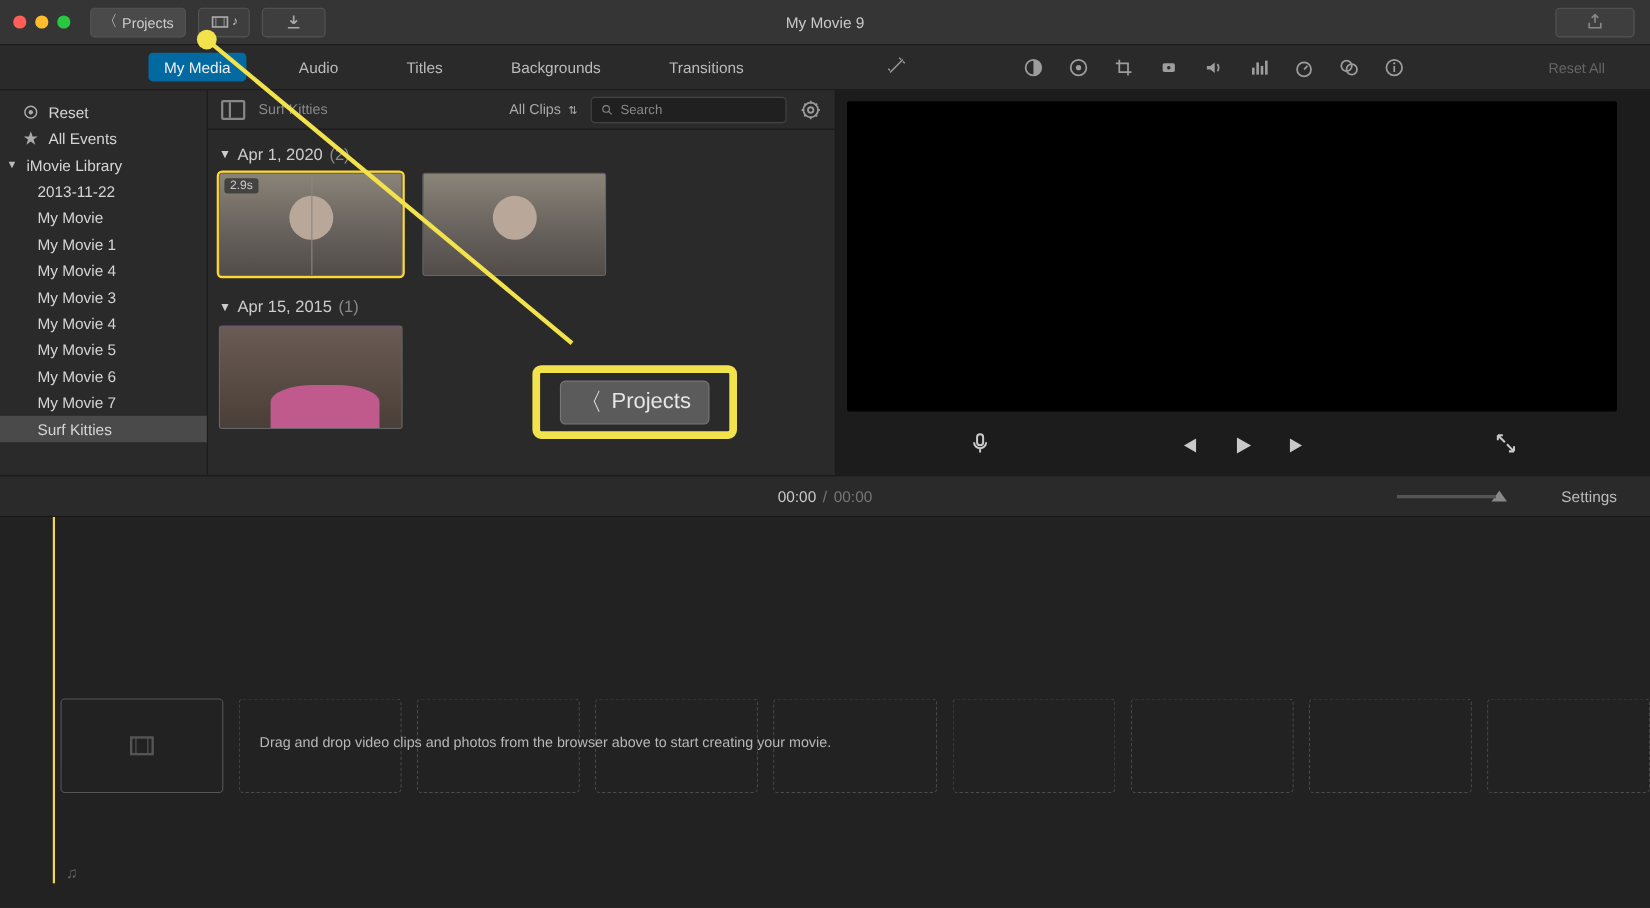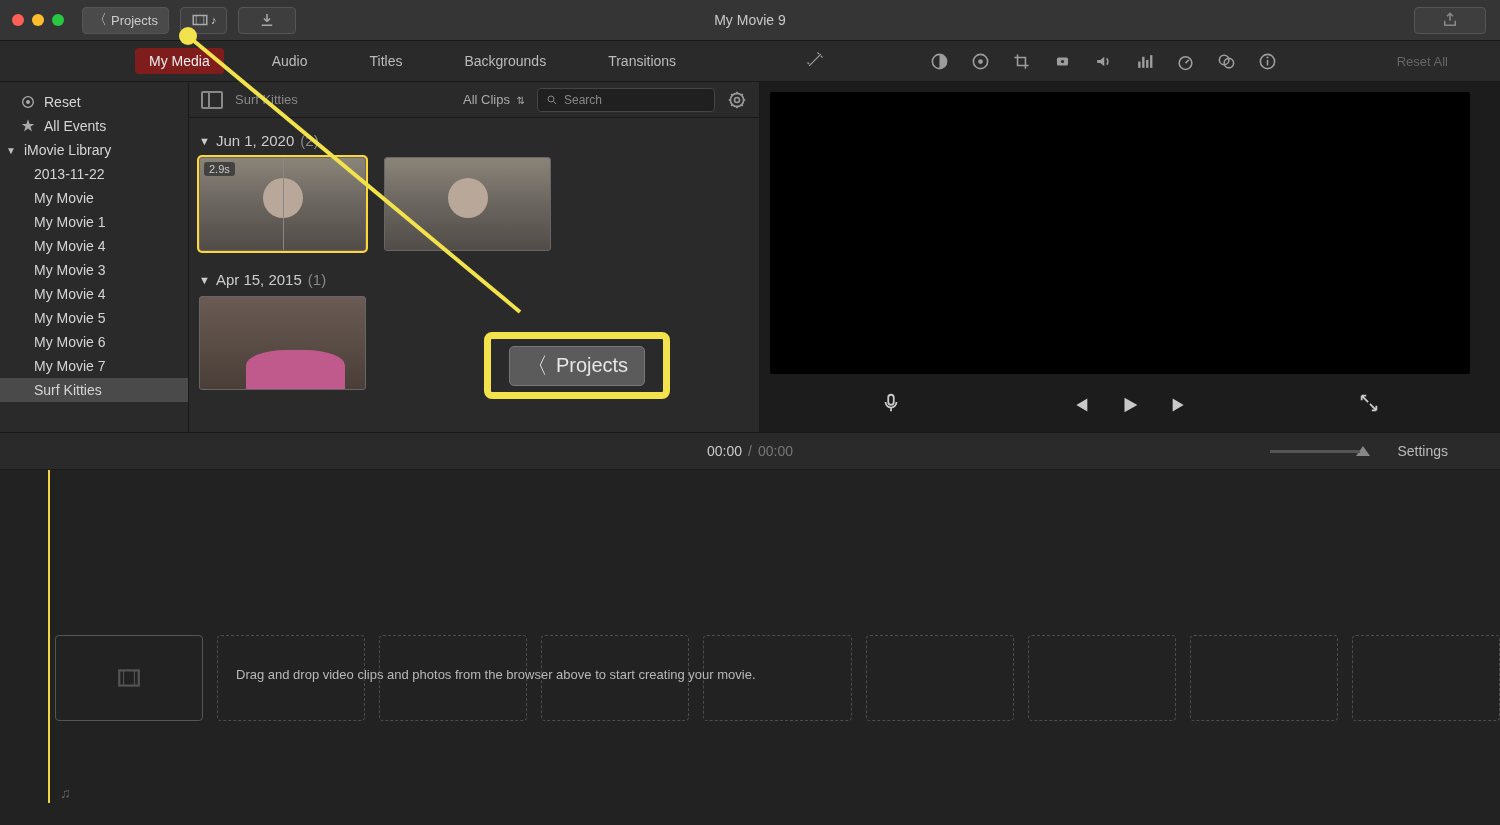--- a/index.html
+++ b/index.html
@@ -9,25 +9,25 @@
   .red{background:#ff5f57}.yellow{background:#ffbd2e}.green{background:#28c840}
   .tb-group{display:flex;gap:11px;margin-left:18px}
   .tb-btn{background:#4a4a4a;border:1px solid #555;border-radius:4px;height:25px;display:flex;align-items:center;justify-content:center;color:#ccc;font-size:13px;padding:0 10px}
   .tb-btn.dark{background:#3e3e3e}
   .tb-chev{font-size:14px;margin-right:4px}
   .title{position:absolute;left:50%;transform:translateX(-50%);color:#c9c9c9;font-size:14px}
   .tb-right{position:absolute;right:14px;}
   .tb-right .tb-btn{width:50px}
   .tabs{height:40px;background:#2a2a2a;display:flex;align-items:center;padding-left:135px;gap:34px;font-size:14px;border-bottom:1px solid #1a1a1a;position:relative}
   .tab{color:#bbb;padding:5px 14px;border-radius:4px;cursor:default}
-  .tab.active{background:#7f1d1d;color:#eee}
+  .tab.active{background:#0369a1;color:#eee}
   .inspect-icons{position:absolute;right:40px;display:flex;gap:22px;align-items:center;color:#9d9d9d}
   .inspect-icons svg{width:19px;height:19px;fill:#9d9d9d}
   .wand{position:absolute;left:805px}
-  .reset{position:absolute;right:52px;color:#666;font-size:13px}
+  .reset{position:absolute;right:41px;color:#666;font-size:13px}
   .inspect-icons{left:930px;right:auto}
   .main{display:flex;height:350px}
   .sidebar{width:188px;background:#2a2a2a;border-right:1px solid #1a1a1a;padding-top:8px;font-size:14px}
   .sb-item{display:flex;align-items:center;gap:8px;padding:4px 8px 4px 20px;color:#d5d5d5}
   .sb-item.level2{padding-left:34px}
   .sb-item.sel{background:#4a4a4a}
   .sb-tri{font-size:10px;color:#bbb;margin-left:-14px;width:10px}
   .browser{flex:1;background:#2a2a2a;border-right:1px solid #1a1a1a;display:flex;flex-direction:column;position:relative;min-width:0}
   .brow-header{height:35px;display:flex;align-items:center;padding:0 12px;gap:12px;border-bottom:1px solid #1a1a1a;font-size:13px;color:#aaa}
   .brow-title{flex:1;color:#888}
@@ -41,21 +41,21 @@
   .thumb .dur{position:absolute;top:4px;left:4px;background:rgba(60,60,60,.9);color:#ccc;font-size:11px;padding:1px 5px;border-radius:3px}
   .thumb.sel{box-shadow:0 0 0 2px #fdd835}
   .preview{width:740px;background:#1c1c1c;display:flex;flex-direction:column}
   .video{flex:1;background:#000;margin:10px 30px 4px 10px;border-radius:2px}
   .pv-controls{height:54px;display:flex;align-items:center;justify-content:center;gap:28px;position:relative;color:#ccc}
   .pv-controls .mic{position:absolute;left:120px}
   .pv-controls .full{position:absolute;right:120px}
   .pv-controls svg{width:22px;height:22px;fill:#c9c9c9}
   .timebar{height:36px;background:#2a2a2a;border-top:1px solid #1a1a1a;border-bottom:1px solid #1a1a1a;display:flex;align-items:center;justify-content:center;position:relative;font-size:14px;color:#ccc}
   .timebar .total{color:#777}
-  .tb-settings{position:absolute;right:52px;color:#bbb;font-size:14px}
+  .tb-settings{position:absolute;right:30px;color:#bbb;font-size:14px}
   .zoom{position:absolute;right:130px;display:flex;align-items:center}
   .zoom-track{width:90px;height:3px;background:#555;position:relative}
   .zoom-cap{width:0;height:0;border-left:7px solid transparent;border-right:7px solid transparent;border-bottom:10px solid #888;margin-left:-4px}
   .timeline{height:359px;background:#222;position:relative}
   .playhead{position:absolute;left:48px;top:0;bottom:26px;width:2px;background:#f2d648}
   .dropzone{position:absolute;top:165px;left:55px;right:0;height:86px;display:flex;gap:14px}
   .clip-slot{width:158px;border:1px dashed #4c4c4c;border-radius:4px}
   .clip-slot.first{border-style:solid;border-color:#555;display:flex;align-items:center;justify-content:center}
   .tl-hint{position:absolute;top:197px;left:236px;color:#b8b8b8;font-size:13px}
   .audio-track{position:absolute;bottom:28px;left:60px;color:#666;font-size:14px}
@@ -234,21 +234,21 @@
       </div>
       <svg class="gear" viewBox="0 0 24 24">
           <circle cx="12" cy="12" r="8" fill="none" stroke="#999" stroke-width="2"></circle>
           <circle cx="12" cy="12" r="3" fill="none" stroke="#999" stroke-width="2"></circle>
           <path d="M12 2v3M12 19v3M2 12h3M19 12h3M5 5l2 2M17 17l2 2M5 19l2-2M17 7l2-2" stroke="#999" stroke-width="2"></path>
         </svg>
     </div>
     <div class="brow-body">
       <div class="date-header">
         <span style="font-size:11px">▼</span>
-        <span>Jun 1, 2020</span>
+        <span>Apr 1, 2020</span>
         <span class="count">(2)</span>
       </div>
       <div class="thumbs">
         <div class="thumb sel">
           <div class="thumb-content"></div>
             <div class="thumb-person"></div>
             <div class="thumb-divider"></div>
           <div class="dur">2.9s</div>
         </div>
         <div class="thumb">

